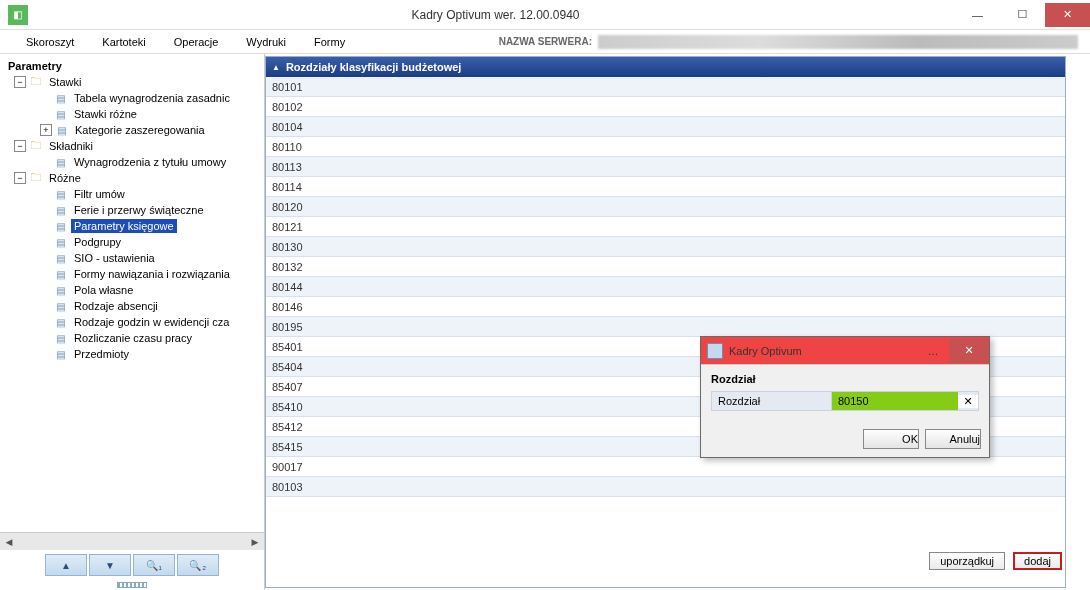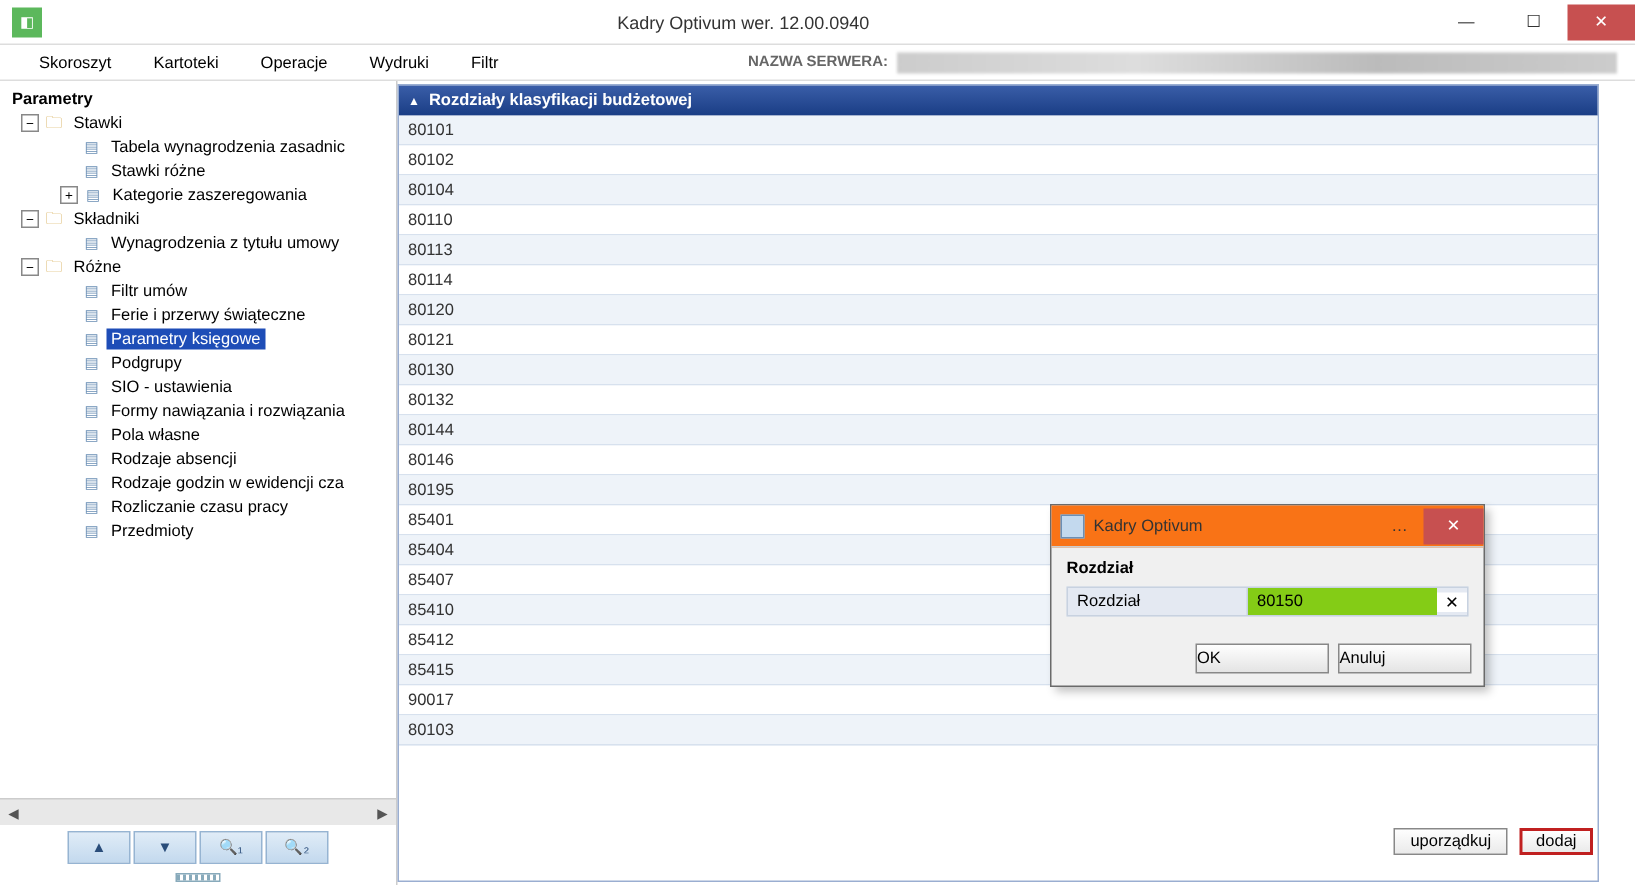--- a/index.html
+++ b/index.html
@@ -55,33 +55,33 @@
 .grid-row:nth-child(odd) { background: #eef3f9; }
 .grid-row:nth-child(even) { background: #fff; }
 
 
 .footer { position: absolute; bottom: 20px; right: 28px; display: flex; gap: 8px; }
 .footer-btn { padding: 2px 10px; border: 1px solid #888; background: linear-gradient(#fefefe, #eaeaea); cursor: pointer; font-size: 11px; }
 .footer-btn.highlight { border: 2px solid #c02020; font-weight: normal; padding: 1px 9px; }
 
 
 .dialog { position: absolute; left: 700px; top: 336px; width: 290px; border: 1px solid #6a6a6a; background: #f0f0f0; box-shadow: 3px 3px 6px rgba(0,0,0,.25); z-index: 10; }
-.dlg-title { height: 28px; background: #f97316; display: flex; align-items: center; border-bottom: 1px solid #ccc; }
+.dlg-title { height: 28px; background: #ef4444; display: flex; align-items: center; border-bottom: 1px solid #ccc; }
 .dlg-title .icon { width: 16px; height: 16px; margin: 0 6px; background: #c3d9ee; border: 1px solid #6b8fb5; }
 .dlg-title .txt { flex: 1; color: #333; }
 .dlg-title .dots { width: 28px; text-align: center; cursor: pointer; color: #333; }
 .dlg-title .close { width: 40px; height: 24px; background: #c75050; color: #fff; display: flex; align-items: center; justify-content: center; cursor: pointer; margin-left: 2px; }
 .dlg-body { padding: 8px 10px 6px; }
 .dlg-section { font-weight: bold; margin-bottom: 6px; }
 .dlg-row { display: flex; align-items: center; background: #e4e9f2; border: 1px solid #c8d2e0; }
 .dlg-row .lbl { width: 120px; padding: 3px 6px; border-right: 1px solid #c8d2e0; }
 .dlg-row .val { flex: 1; padding: 3px 6px; background: #84cc16; }
 .dlg-row .clear { width: 20px; text-align: center; cursor: pointer; background: #fff; }
 .dlg-btns { display: flex; justify-content: flex-end; gap: 6px; padding: 12px 8px 8px; }
-.dlg-btn { width: 89px; padding: 3px 0; text-align: left; border: 1px solid #888; background: linear-gradient(#fefefe, #e4e4e4); cursor: pointer; }
+.dlg-btn { width: 56px; padding: 3px 0; text-align: right; border: 1px solid #888; background: linear-gradient(#fefefe, #e4e4e4); cursor: pointer; }
 
 .content-outer { flex:1; position: relative; padding-right: 20px; }
 </style>
 </head>
 <body>
 
 <div class="titlebar">
   <div class="app-icon">◧</div>
   <div class="title">Kadry Optivum wer. 12.00.0940</div>
   <div class="win-btns">
@@ -89,21 +89,21 @@
     <div class="win-btn maximize">☐</div>
     <div class="win-btn close">✕</div>
   </div>
 </div>
 
 <div class="menubar">
   <div class="menu-item">Skoroszyt</div>
   <div class="menu-item">Kartoteki</div>
   <div class="menu-item">Operacje</div>
   <div class="menu-item">Wydruki</div>
-  <div class="menu-item">Filtr</div>
+  <div class="menu-item">Formy</div>
   <div class="server-label">NAZWA SERWERA:</div>
   <div class="server-blur"></div>
 </div>
 
 <div class="main">
 
   <div class="sidebar">
     <div class="tree">
       <div class="tree-title">Parametry</div>
 

